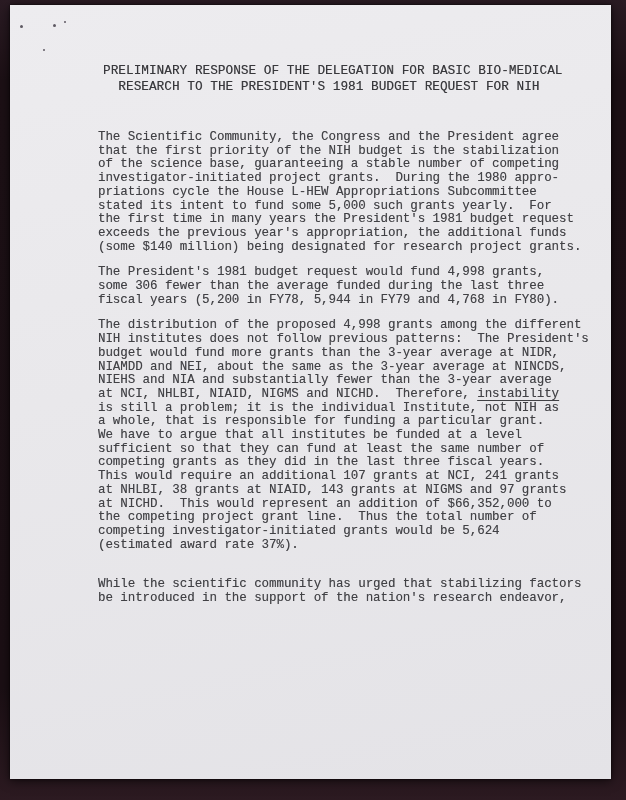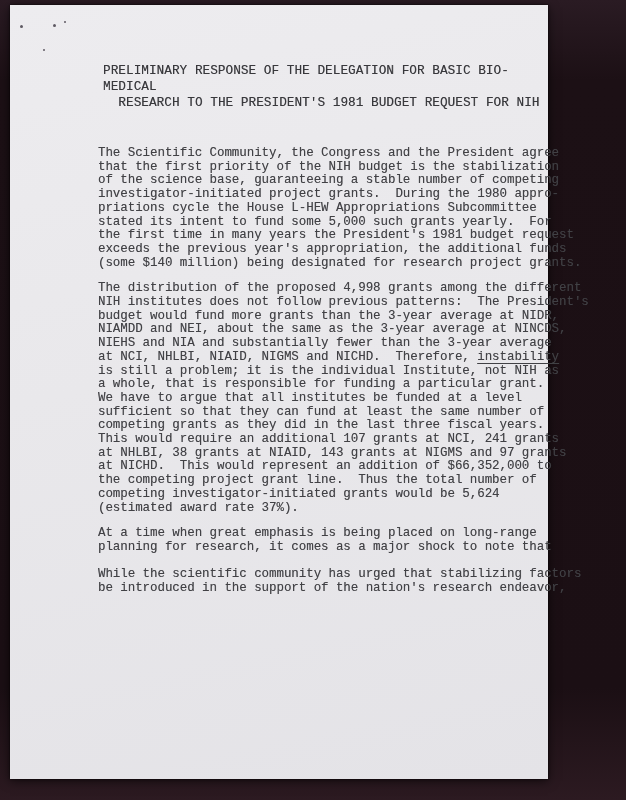--- a/index.html
+++ b/index.html
@@ -11,21 +11,21 @@
   .stage {
     position: relative;
     width: 626px;
     height: 800px;
     background: linear-gradient(180deg, #2a1b23 0%, #1c1015 10%, #1b0f14 86%, #2c1a21 100%);
   }
   .paper {
     position: absolute;
     left: 10px;
     top: 5px;
-    width: 538px;
+    width: 601px;
     height: 774px;
     background: linear-gradient(168deg, #edecef 0%, #e9e8eb 45%, #e4e3e7 100%);
     box-shadow: 0 2px 10px rgba(0,0,0,0.6), 0 0 2px rgba(0,0,0,0.8);
     padding: 58px 0 0 88px;
   }
   .speck {
     position: absolute;
     background: #45404a;
     border-radius: 50%;
     opacity: 0.85;
@@ -72,37 +72,38 @@
     <div class="doc-body">
         <p class="block paragraph"><span>The Scientific Community, the Congress and the President agree
 that the first priority of the NIH budget is the stabilization
 of the science base, guaranteeing a stable number of competing
 investigator-initiated project grants.  During the 1980 appro-
 priations cycle the House L-HEW Appropriations Subcommittee
 stated its intent to fund some 5,000 such grants yearly.  For
 the first time in many years the President's 1981 budget request
 exceeds the previous year's appropriation, the additional funds
 (some $140 million) being designated for research project grants.</span></p>
+        <p class="block paragraph"><span>The President's 1981 budget request would fund 4,998 grants,
+some 306 fewer than the average funded during the last three
+fiscal years (5,200 in FY78, 5,944 in FY79 and 4,768 in FY80).</span></p>
         <p class="block paragraph"><span>The distribution of the proposed 4,998 grants among the different
 NIH institutes does not follow previous patterns:  The President's
 budget would fund more grants than the 3-year average at NIDR,
 NIAMDD and NEI, about the same as the 3-year average at NINCDS,
 NIEHS and NIA and substantially fewer than the 3-year average
 at NCI, NHLBI, NIAID, NIGMS and NICHD.  Therefore, </span><span class="u">instability</span><span>
 is still a problem; it is the individual Institute, not NIH as
 a whole, that is responsible for funding a particular grant.
 We have to argue that all institutes be funded at a level
 sufficient so that they can fund at least the same number of
 competing grants as they did in the last three fiscal years.
 This would require an additional 107 grants at NCI, 241 grants
 at NHLBI, 38 grants at NIAID, 143 grants at NIGMS and 97 grants
 at NICHD.  This would represent an addition of $66,352,000 to
 the competing project grant line.  Thus the total number of
 competing investigator-initiated grants would be 5,624
 (estimated award rate 37%).</span></p>
-        <p class="block paragraph"><span>At a time when great emphasis is being placed on long-range
-planning for research, it comes as a major shock to note that
-</span><span>
+        <p class="block paragraph"><span>
 While the scientific community has urged that stabilizing factors
 be introduced in the support of the nation's research endeavor,</span></p>
       </div>
   </div>
 </div>
 
 </body></html>

